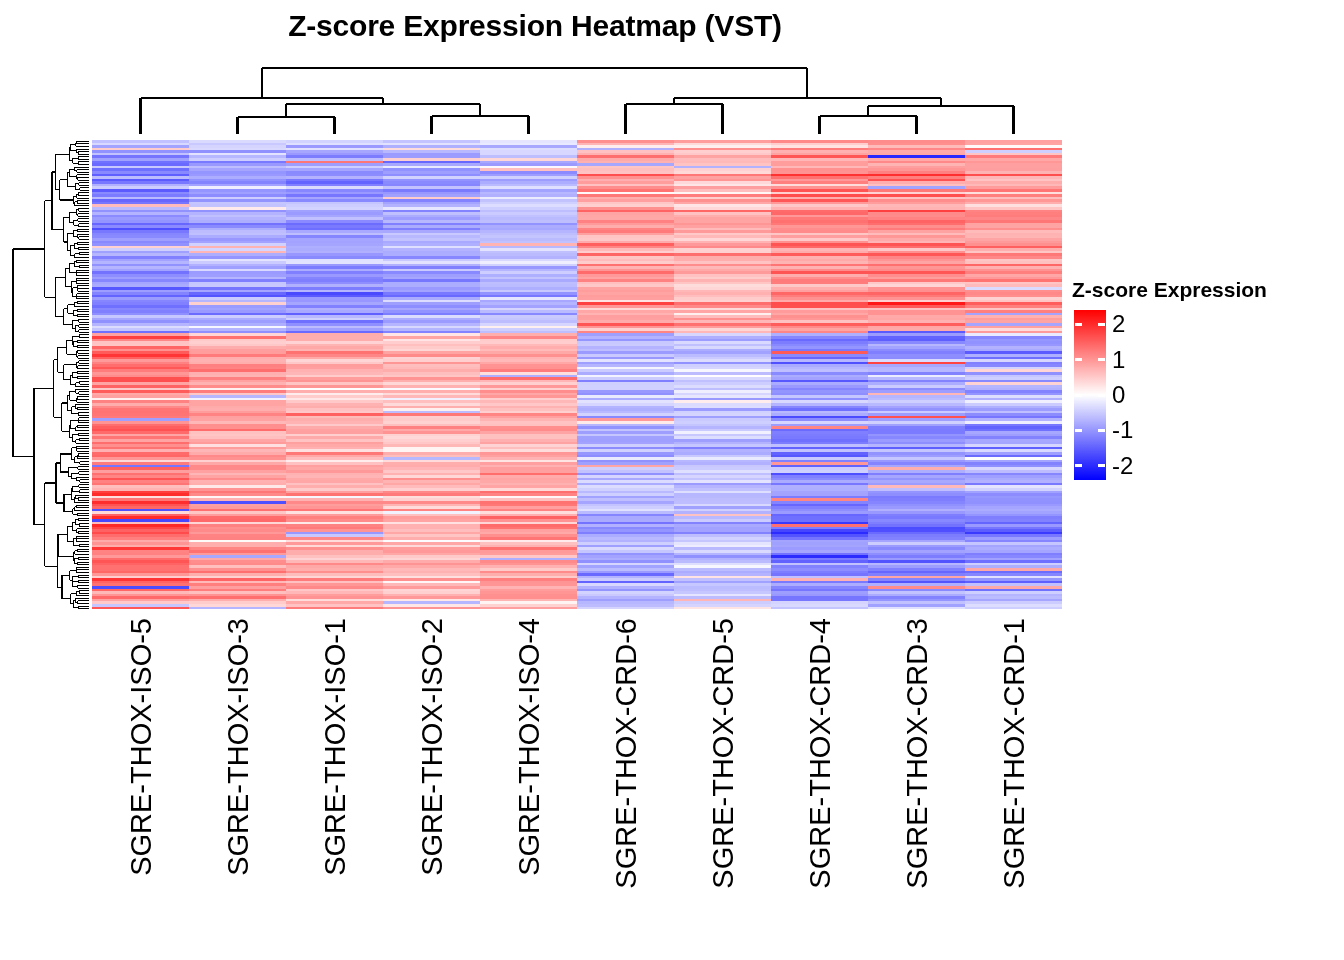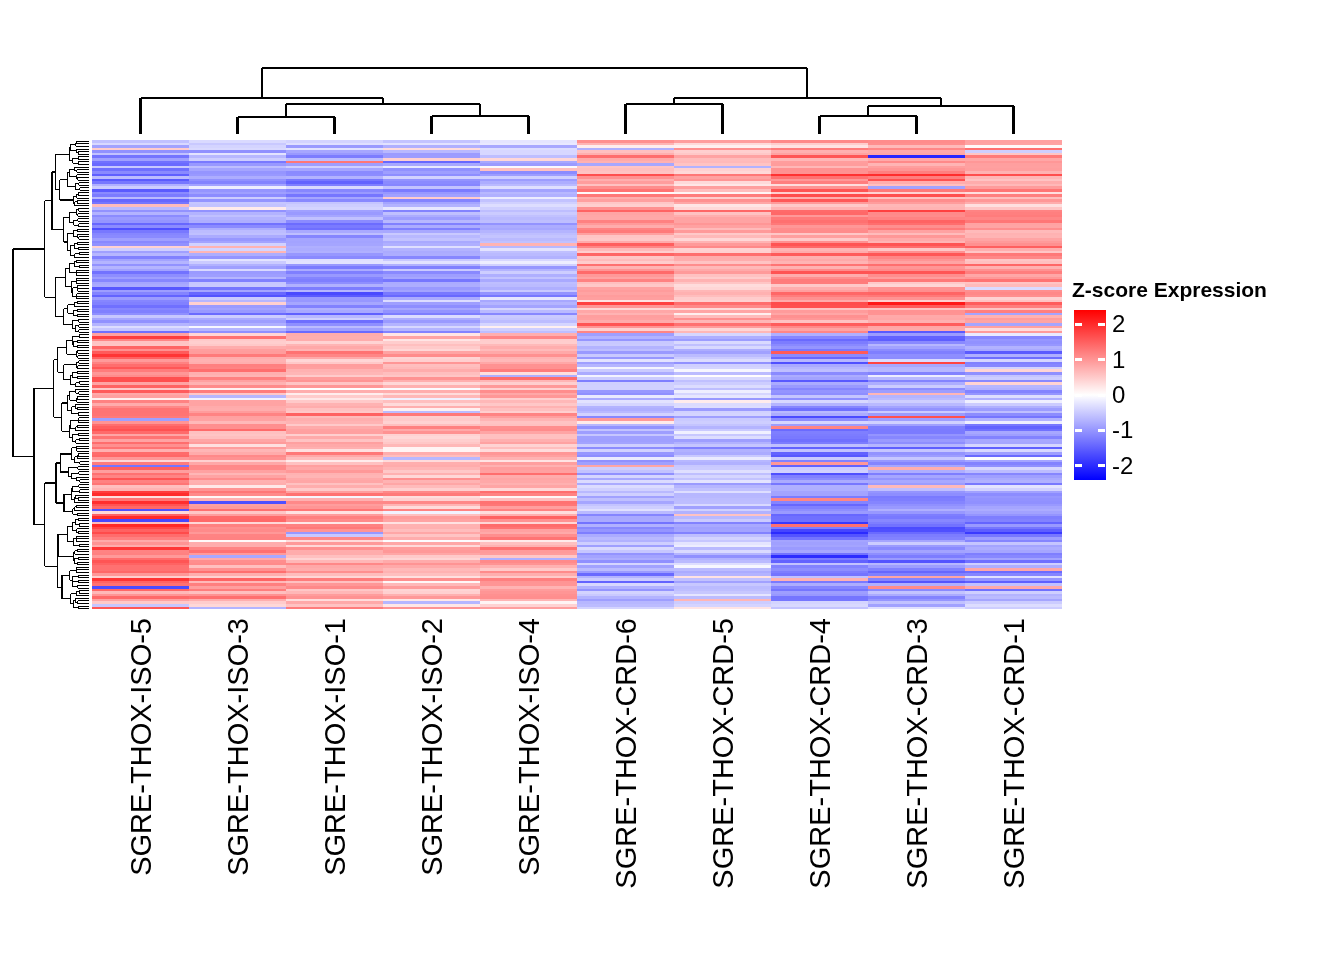--- a/index.html
+++ b/index.html
@@ -134,20 +134,21 @@
     font-size: 24px;
     line-height: 24px;
     white-space: nowrap;
   }
 </style>
 </head>
 <body>
 
 <div id="figure">
 
+  <div id="plot-title">Z-score Expression Heatmap (VST)</div>
 
   <svg id="col-dendrogram" viewBox="0 0 970 80" preserveAspectRatio="none">
       <line x1="145.5" y1="76" x2="145.5" y2="58.84" stroke="#000" stroke-width="2.2" shape-rendering="crispEdges"></line>
       <line x1="242.5" y1="76" x2="242.5" y2="58.84" stroke="#000" stroke-width="2.2" shape-rendering="crispEdges"></line>
       <line x1="145.5" y1="58.84" x2="242.5" y2="58.84" stroke="#000" stroke-width="2.2" shape-rendering="crispEdges"></line>
       <line x1="339.5" y1="76" x2="339.5" y2="58.18" stroke="#000" stroke-width="2.2" shape-rendering="crispEdges"></line>
       <line x1="436.5" y1="76" x2="436.5" y2="58.18" stroke="#000" stroke-width="2.2" shape-rendering="crispEdges"></line>
       <line x1="339.5" y1="58.18" x2="436.5" y2="58.18" stroke="#000" stroke-width="2.2" shape-rendering="crispEdges"></line>
       <line x1="194" y1="58.84" x2="194" y2="46.3" stroke="#000" stroke-width="2.2" shape-rendering="crispEdges"></line>
       <line x1="388" y1="58.18" x2="388" y2="46.3" stroke="#000" stroke-width="2.2" shape-rendering="crispEdges"></line>

